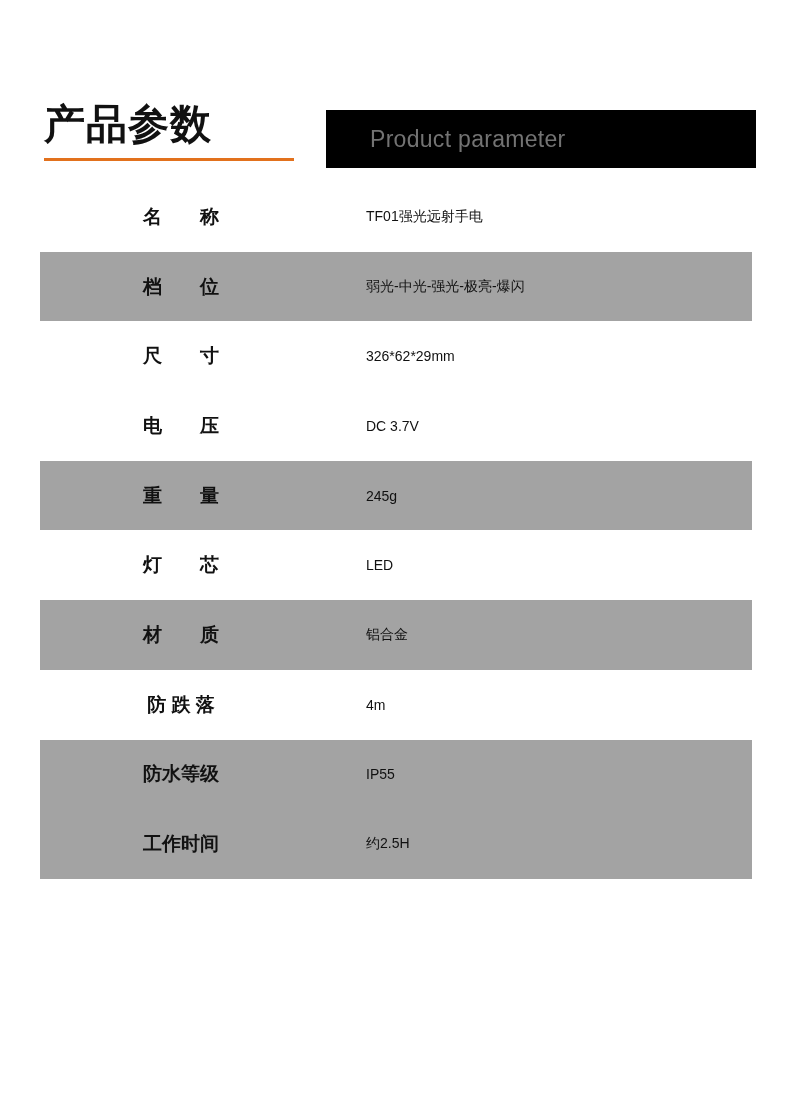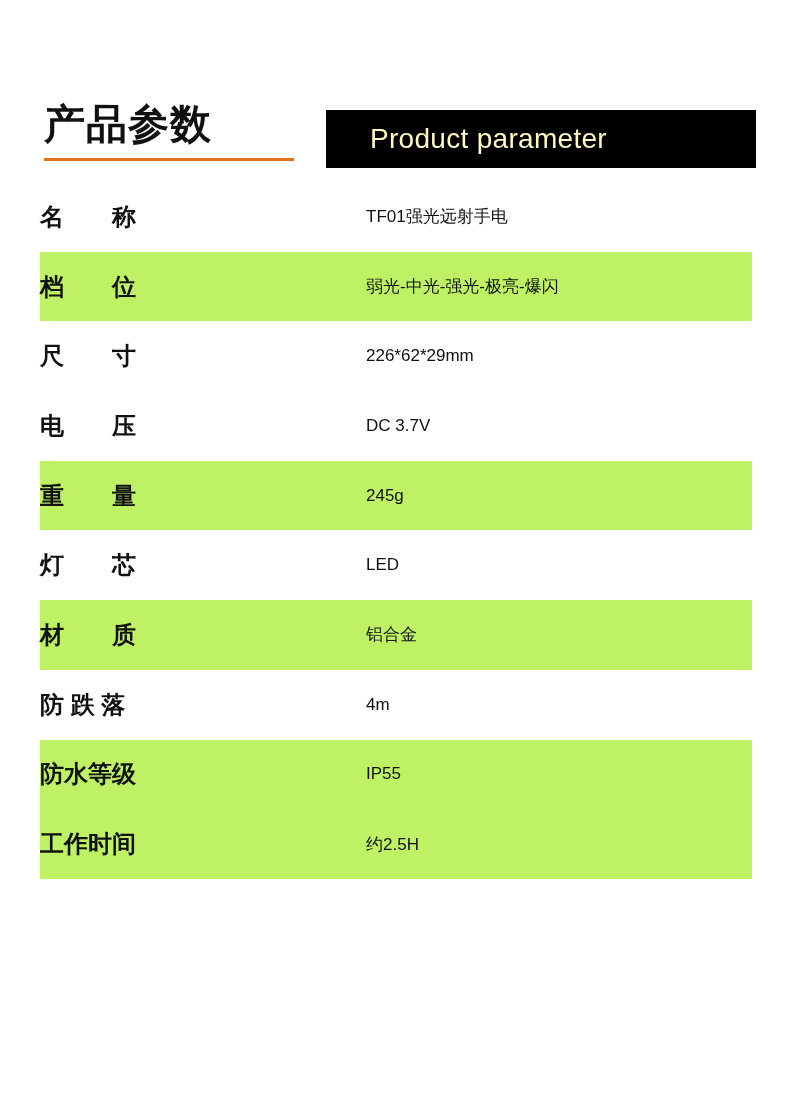--- a/index.html
+++ b/index.html
@@ -55,58 +55,59 @@
     position: absolute;
     left: 322px;
     top: 14px;
     width: 430px;
     height: 58px;
     background: #000000;
     display: flex;
     align-items: center;
   }
   .title-en {
-    color: #fef9c3;
-    font-size: 28px;
+    color: #737373;
+    font-size: 23px;
     font-weight: normal;
     letter-spacing: 0.3px;
     padding-left: 44px;
     white-space: nowrap;
   }
 
   
   .spec-table {
     position: absolute;
     left: 40px;
     top: 182px;
     width: 712px;
     border-collapse: collapse;
     table-layout: fixed;
   }
   .spec-table tr {
     height: 69.7px;
   }
   .spec-table tr.alt {
-    background: #bef264;
+    background: #a3a3a3;
   }
   .spec-table td {
     padding: 0;
     vertical-align: middle;
     border: none;
   }
   td.label {
     width: 282px;
-    font-size: 24px;
+    text-align: center;
+    font-size: 19px;
     font-weight: bold;
     color: #111111;
     letter-spacing: 0px;
   }
   td.value {
     padding-left: 44px;
-    font-size: 17px;
+    font-size: 14px;
     font-weight: normal;
     color: #111111;
     letter-spacing: 0px;
   }
 </style>
 </head>
 <body>
 
 <div class="page">
 
@@ -125,21 +126,21 @@
       <tr>
         <td class="label">名　　称</td>
         <td class="value">TF01强光远射手电</td>
       </tr>
       <tr class="alt">
         <td class="label">档　　位</td>
         <td class="value">弱光-中光-强光-极亮-爆闪</td>
       </tr>
       <tr>
         <td class="label">尺　　寸</td>
-        <td class="value">226*62*29mm</td>
+        <td class="value">326*62*29mm</td>
       </tr>
       <tr>
         <td class="label">电　　压</td>
         <td class="value">DC 3.7V</td>
       </tr>
       <tr class="alt">
         <td class="label">重　　量</td>
         <td class="value">245g</td>
       </tr>
       <tr>

